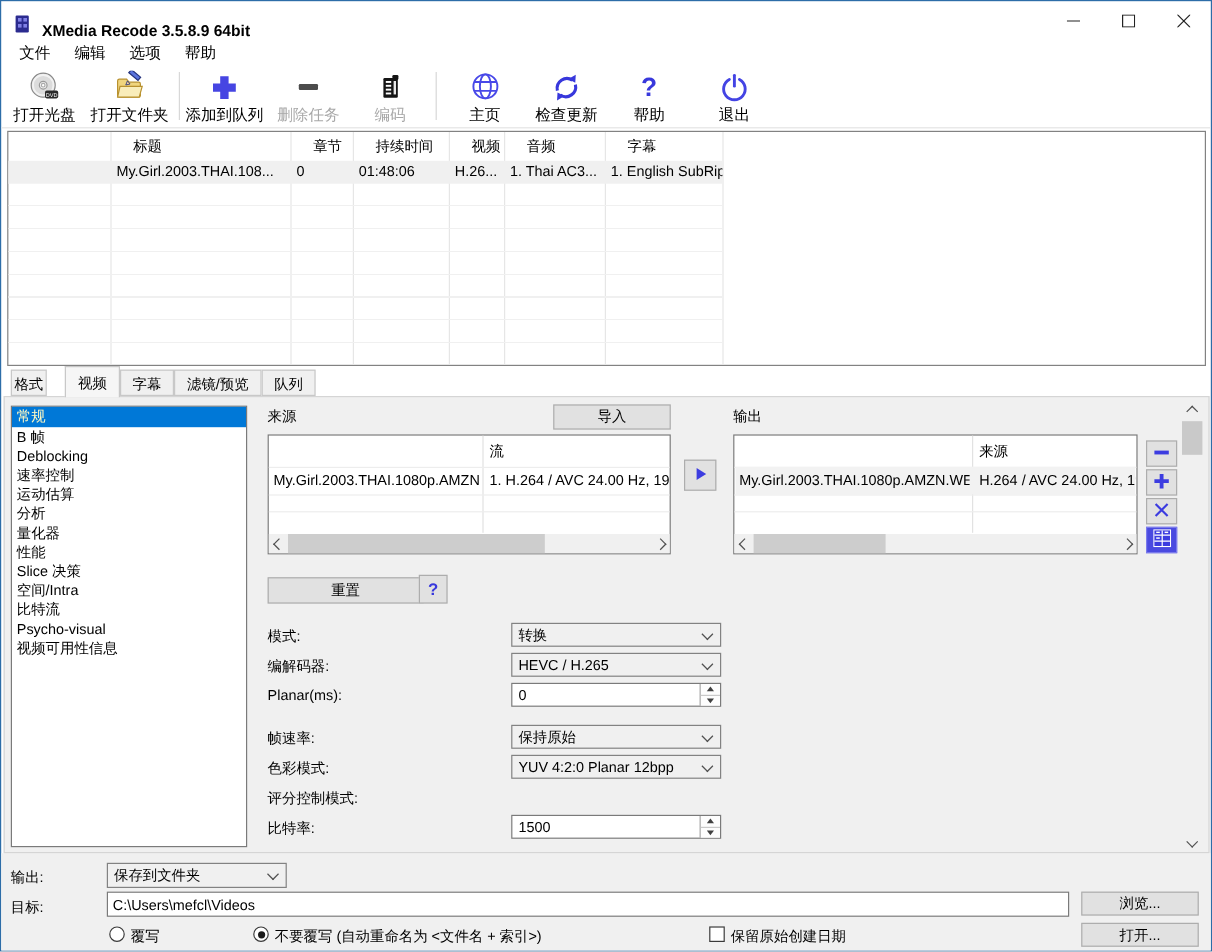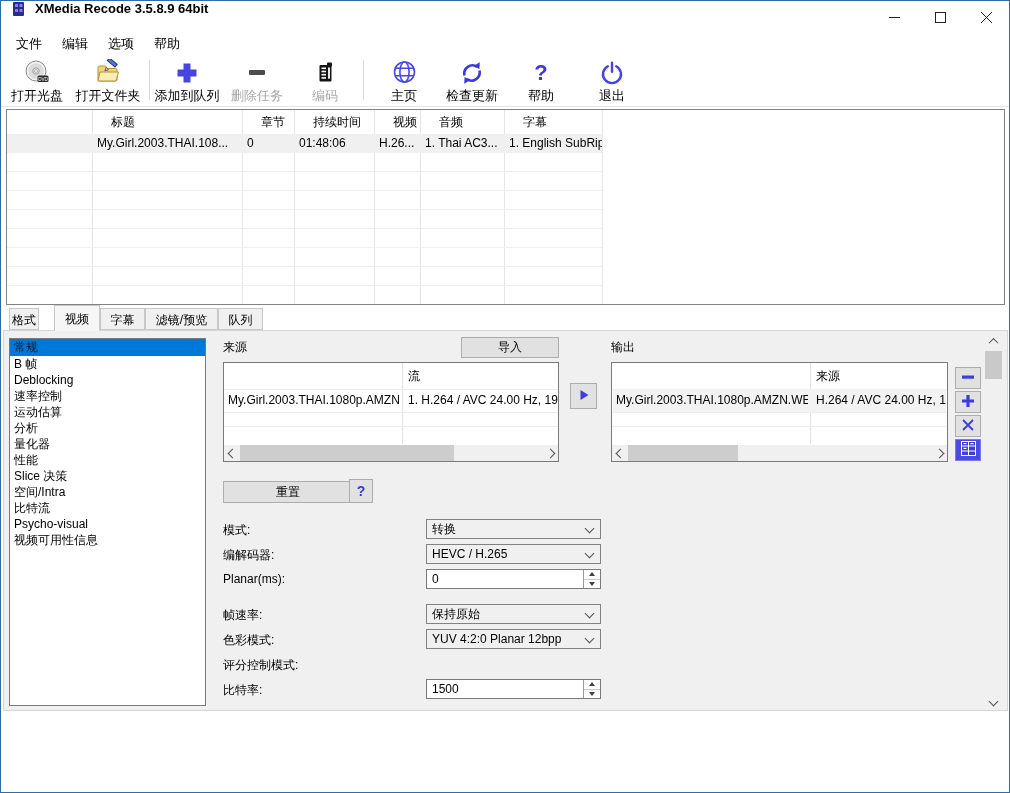--- a/index.html
+++ b/index.html
@@ -1,20 +1,20 @@
 <!DOCTYPE html>
 <html><head>
 <meta charset="utf-8">
 <style>
   html,body{margin:0;padding:0;background:#d0d0d0;}
   .window{position:relative;width:1010px;height:793px;background:#fff;border:1px solid #2d6da8;
     font-family:"Liberation Sans","DejaVu Sans",sans-serif;color:#000;overflow:hidden;box-sizing:border-box;}
   .abs{position:absolute;}
   
-  .titlebar{position:absolute;left:0;top:0;width:100%;height:32px;display:flex;align-items:flex-start;padding-left:10px;box-sizing:border-box;}
+  .titlebar{position:absolute;left:0;top:0;width:100%;height:32px;display:flex;align-items:flex-end;padding-left:10px;box-sizing:border-box;}
   .title{font-size:13px;font-weight:700;margin-left:8px;}
   .win-controls{position:absolute;right:0;top:0;height:32px;display:flex;}
   .win-btn{width:46px;height:32px;display:flex;align-items:center;justify-content:center;}
   
   .menubar{position:absolute;left:0;top:32px;width:100%;height:22px;display:flex;align-items:center;padding-left:5px;font-size:13px;}
   .menu-item{padding:2px 10px 3px 10px;}
   
   .toolbar{position:absolute;left:0;top:54px;width:100%;height:52px;border-bottom:1px solid #e4e4e4;box-sizing:border-box;}
   .tool{position:absolute;top:3px;height:47px;display:flex;flex-direction:column;align-items:center;font-size:13px;white-space:nowrap;}
   .ticon{height:29px;display:flex;align-items:center;justify-content:center;}
@@ -30,21 +30,21 @@
   .ft-grid{position:absolute;left:0;top:43px;width:595px;height:150px;
     background:repeating-linear-gradient(to bottom,transparent 0,transparent 18px,#f0f0f0 18px,#f0f0f0 19px);}
   
   .tab{position:absolute;top:307px;height:22px;line-height:22px;text-align:center;font-size:12px;
     background:#f0f0f0;border:1px solid #c8c8c8;box-sizing:border-box;}
   .tab.active{top:304px;height:26px;line-height:26px;background:#f6f6f6;border-bottom:none;z-index:3;}
   .tabpage{position:absolute;left:2px;top:329px;width:1005px;height:381px;background:#f0f0f0;border:1px solid #d5d5d5;box-sizing:border-box;z-index:1;}
   
   .listbox{position:absolute;left:8px;top:337px;width:197px;height:368px;background:#fff;border:1px solid #7a7a7a;box-sizing:border-box;z-index:2;font-size:12px;}
   .li{height:16px;line-height:16px;padding-left:4px;white-space:nowrap;}
-  .li.selected{background:#0078d7;color:#0f172a;height:17px;line-height:17px;}
+  .li.selected{background:#0078d7;color:#fef9c3;height:17px;line-height:17px;}
   
   .plabel{position:absolute;font-size:12px;z-index:2;}
   .btn{background:#e1e1e1;border:1px solid #adadad;font-size:12px;font-family:inherit;text-align:center;box-sizing:border-box;display:flex;align-items:center;justify-content:center;}
   .mtable{position:absolute;background:#fff;border:1px solid #7a7a7a;box-sizing:border-box;z-index:2;font-size:12px;}
   .mt-sep{position:absolute;top:0;bottom:17px;width:1px;background:#e2e2e2;}
   .mt-head{position:absolute;top:0;height:26px;line-height:26px;white-space:nowrap;}
   .mt-hline{position:absolute;left:0;right:0;height:1px;background:#ededed;}
   .mt-file{position:absolute;left:4px;top:26px;height:23px;line-height:23px;white-space:nowrap;overflow:hidden;}
   .mt-stream{position:absolute;top:26px;height:23px;line-height:23px;white-space:nowrap;overflow:hidden;}
   .hscroll{position:absolute;left:0;right:0;bottom:0;height:16px;background:#f0f0f0;}
@@ -389,14 +389,36 @@
 
   <div class="flabel" style="top:681px;">比特率:</div>
   <div class="spin" style="top:678px;">
     <span class="spin-text">1500</span>
     <span class="spin-btns">
       <span class="spin-up"></span>
       <span class="spin-down"></span>
     </span>
   </div>
 
+  <div class="bottompanel">
+    <div class="blabel" style="left:8px;top:12px;">输出:</div>
+    <div class="combo" style="left:88px;top:8px;width:150px;height:21px;">
+      <span class="combo-text">保存到文件夹</span>
+      <span class="chev down"></span>
+    </div>
+
+    <div class="blabel" style="left:8px;top:37px;">目标:</div>
+    <input class="target-input" type="text" value="C:\Users\mefcl\Videos" style="">
+    <div class="btn abs" style="left:900px;top:32px;width:98px;height:20px;">浏览...</div>
+
+    <span class="radio" style="left:90px;top:61px;"></span>
+    <div class="blabel" style="left:108px;top:61px;">覆写</div>
+
+    <span class="radio checked" style="left:210px;top:61px;"></span>
+    <div class="blabel" style="left:228px;top:61px;">不要覆写 (自动重命名为 &lt;文件名 + 索引&gt;)</div>
+
+    <span class="checkbox" style="left:590px;top:61px;"></span>
+    <div class="blabel" style="left:608px;top:61px;">保留原始创建日期</div>
+
+    <div class="btn abs" style="left:900px;top:58px;width:98px;height:20px;">打开...</div>
+  </div>
 
 </div>
 
 </body></html>

